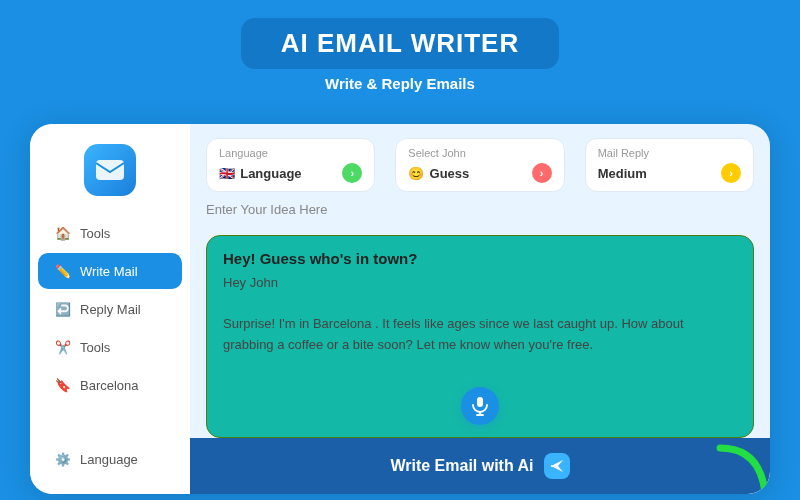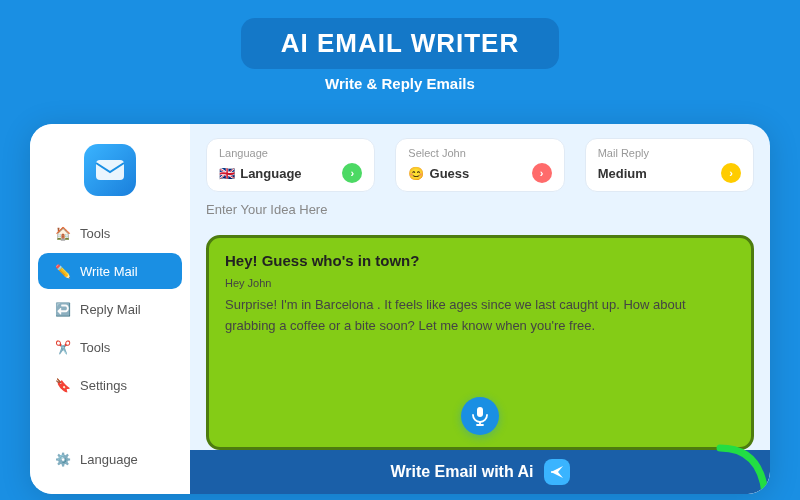--- a/index.html
+++ b/index.html
@@ -167,37 +167,37 @@
 
     
     .idea-label {
       font-size: 13px;
       color: #888;
       margin-bottom: 18px;
     }
 
     
     .email-box {
-      background: #84cc16;
+      background: #14b8a6;
       border-radius: 14px;
       padding: 14px 16px 10px 16px;
       flex: 1;
       position: relative;
-      border: 3px solid #4d7c0f;
+      border: 1px solid #4d7c0f;
     }
     .email-subject {
       font-size: 15px;
       font-weight: 700;
       color: #222;
       margin-bottom: 8px;
     }
     .email-greeting {
-      font-size: 11px;
+      font-size: 13px;
       color: #444;
-      margin-bottom: 6px;
+      margin-bottom: 24px;
     }
     .email-body {
       font-size: 13px;
       color: #444;
       line-height: 1.6;
     }
     .mic-btn {
       position: absolute;
       bottom: 12px;
       left: 50%;
@@ -243,21 +243,21 @@
     .main-content {
       flex: 1;
       display: flex;
       flex-direction: column;
     }
 
     .bottom-section {
       background: #1a5fa8;
       border-radius: 0 0 22px 0;
       padding: 7px 16px;
-      height: 44px;
+      height: 56px;
       display: flex;
       align-items: center;
       justify-content: center;
       position: relative;
     }
   </style>
 </head>
 <body>
 
 <div class="header">
@@ -290,21 +290,21 @@
     <div class="nav-item">
       <span class="nav-icon">↩️</span>
       <span>Reply Mail</span>
     </div>
     <div class="nav-item">
       <span class="nav-icon">✂️</span>
       <span>Tools</span>
     </div>
     <div class="nav-item">
       <span class="nav-icon">🔖</span>
-      <span>Settings</span>
+      <span>Barcelona</span>
     </div>
 
     <div class="nav-spacer"></div>
 
     <div class="nav-item settings">
       <span class="nav-icon">⚙️</span>
       <span>Language</span>
     </div>
   </div>
 

